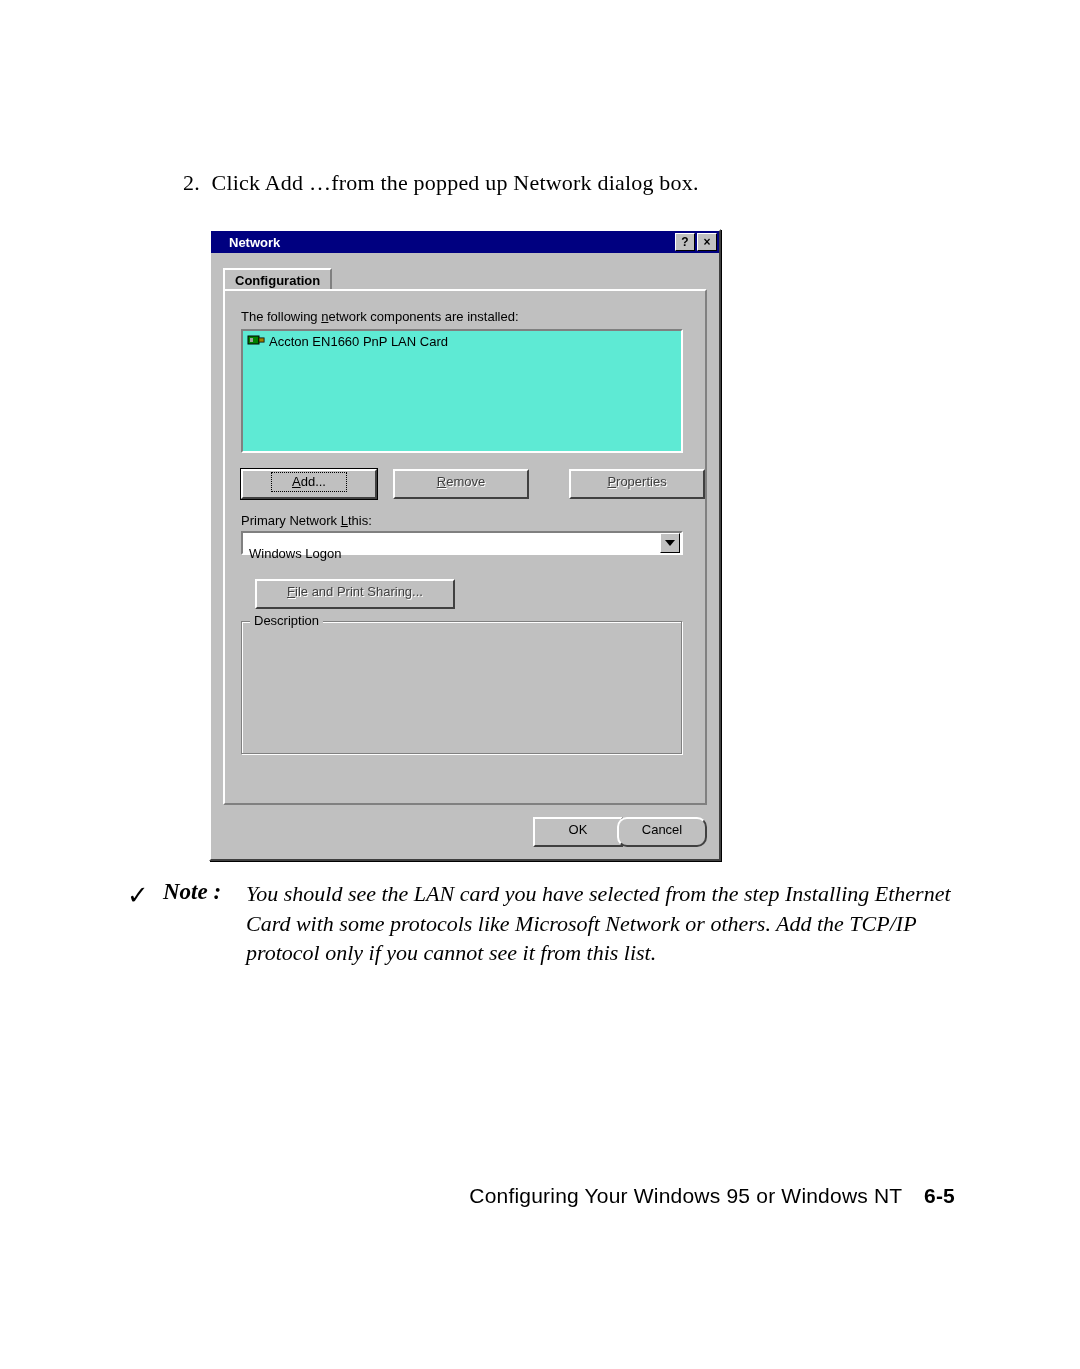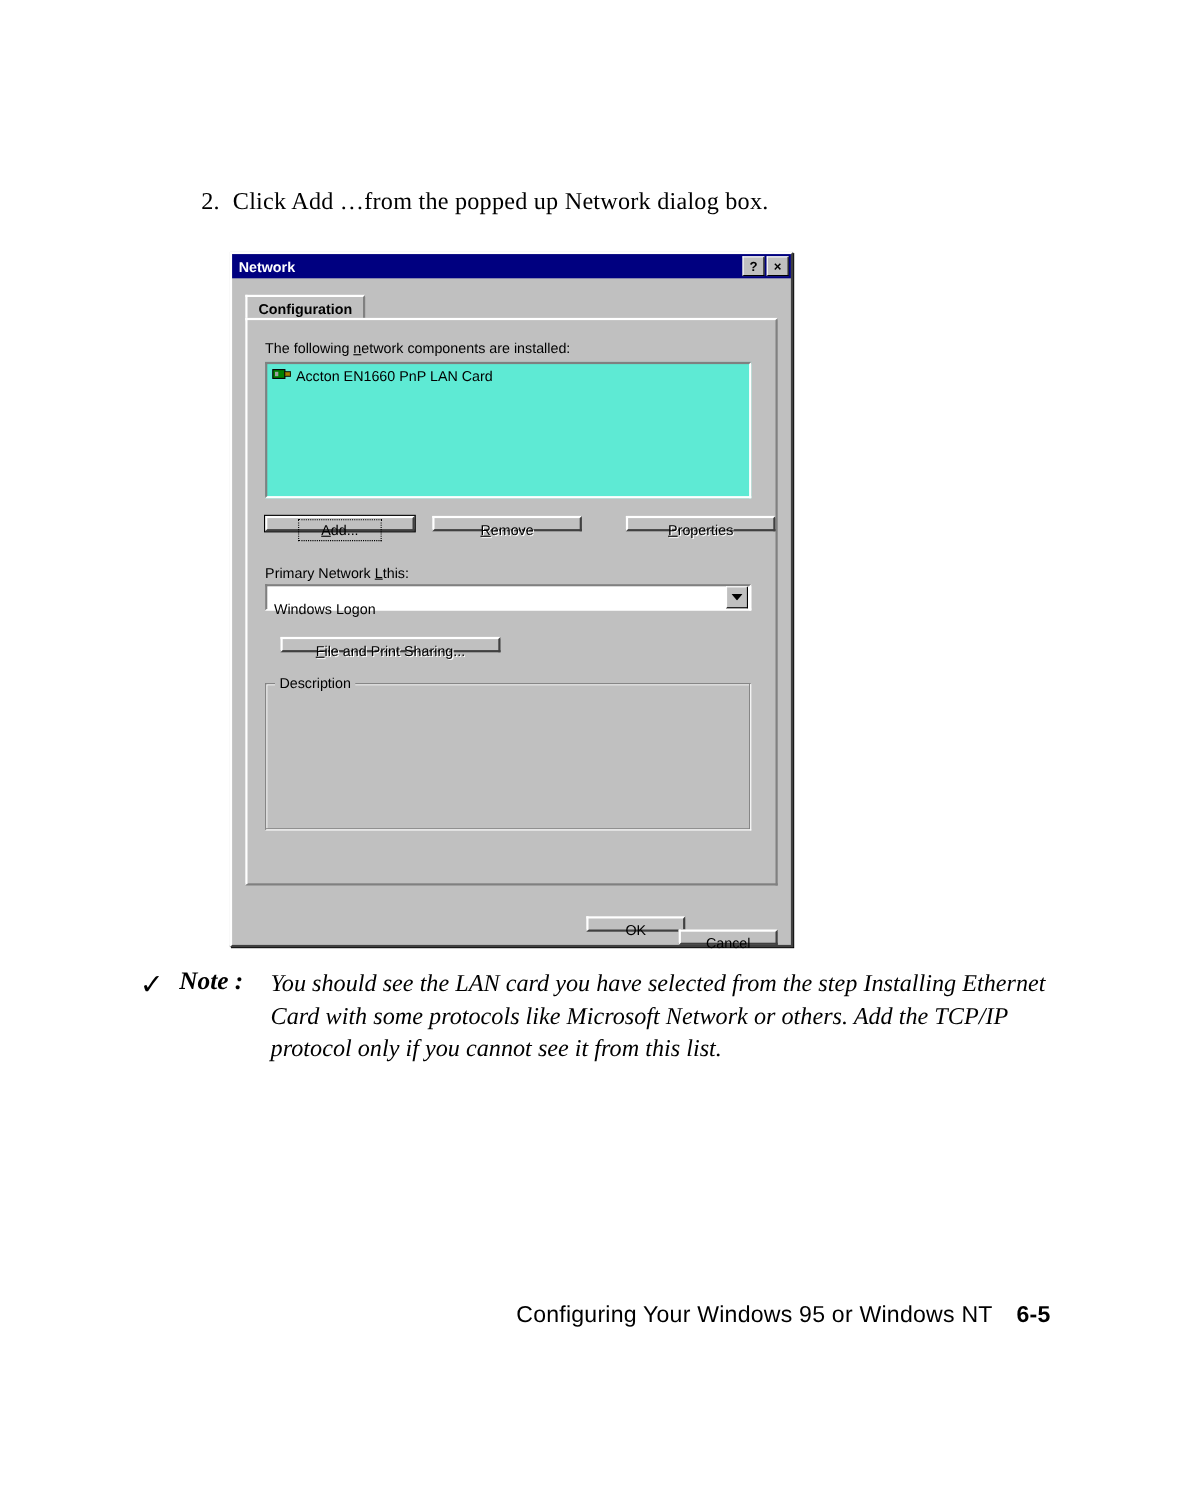--- a/index.html
+++ b/index.html
@@ -46,21 +46,21 @@
   }
   .titlebar {
     display: flex;
     align-items: center;
     height: 22px;
     background: #000080;
     color: #fff;
     font-family: "MS Sans Serif", "Segoe UI", Arial, sans-serif;
     font-size: 13px;
     font-weight: bold;
-    padding-left: 6px;
+    padding-left: 18px;
   }
   .titlebar .spacer { flex: 1; }
   .titlebar .sys-btn {
     width: 18px;
     height: 16px;
     margin-right: 2px;
     background: #c0c0c0;
     border-top: 1px solid #fff;
     border-left: 1px solid #fff;
     border-right: 1px solid #000;
@@ -142,21 +142,21 @@
   .adapter-icon {
     display: inline-flex;
     width: 18px;
     height: 16px;
     margin-right: 4px;
   }
 
   
   .btn {
     position: absolute;
-    height: 14px;
+    height: 30px;
     background: #c0c0c0;
     font-family: "MS Sans Serif", "Segoe UI", Arial, sans-serif;
     font-size: 13px;
     text-align: center;
     line-height: 22px;
     border-top: 2px solid #fff;
     border-left: 2px solid #fff;
     border-right: 2px solid #404040;
     border-bottom: 2px solid #404040;
     box-sizing: border-box;
@@ -164,21 +164,21 @@
   .btn.default {
     outline: 1px solid #000;
   }
   .btn.default .dotted {
     display: inline-block;
     border: 1px dotted #000;
     padding: 0 20px;
     line-height: 18px;
   }
   .btn.disabled {
-    color: #000000;
+    color: #404040;
     text-shadow: 1px 1px 0 #fff;
   }
   .btn-add    { left: 16px;  top: 178px; width: 136px; }
   .btn-remove { left: 168px; top: 178px; width: 136px; }
   .btn-prop   { left: 308px; top: 178px; width: 136px; margin-left: 36px; }
 
   .label-logon {
     position: absolute;
     left: 16px;
     top: 222px;
@@ -247,21 +247,21 @@
     left: 8px;
     top: -9px;
     background: #c0c0c0;
     padding: 0 4px;
     font-family: "MS Sans Serif", "Segoe UI", Arial, sans-serif;
     font-size: 13px;
   }
 
   
   .btn-ok     { position:absolute; right: 96px; bottom: 12px; width: 90px; }
-  .btn-cancel { position:absolute; right: 12px;  bottom: 0; width: 90px; }
+  .btn-cancel { position:absolute; right: 12px;  bottom: 12px; width: 90px; border-radius: 10px; }
 
   
   .check {
     position: absolute;
     left: 127px;
     top: 880px;
     font-size: 26px;
   }
   .note-label {
     position: absolute;

